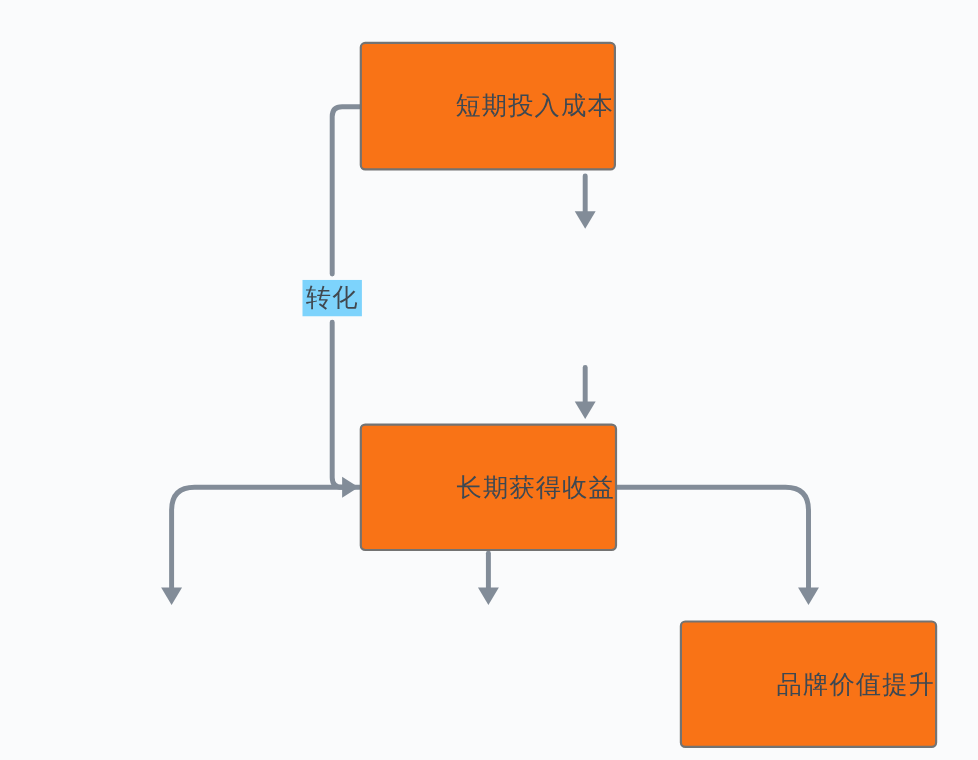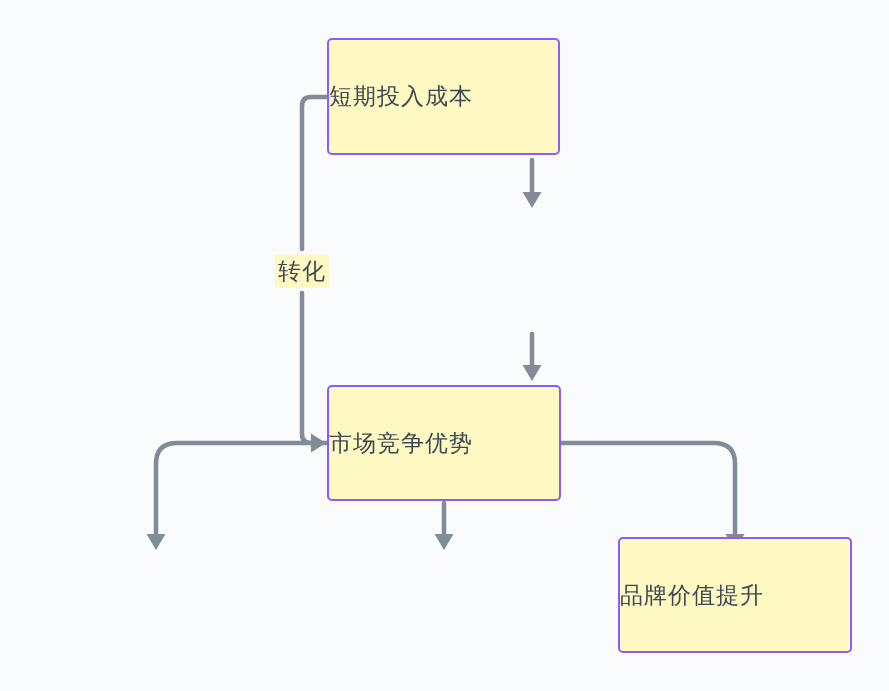--- a/index.html
+++ b/index.html
@@ -29,38 +29,38 @@
     stroke-linecap: round;
     stroke-linejoin: round;
   }
   .arrowhead {
     fill: #828c98;
     stroke: none;
   }
   .node {
     position: absolute;
     box-sizing: border-box;
-    background: #fef9c3;
-    border: 2px solid #8b5cf6;
+    background: #f97316;
+    border: 2px solid #737373;
     border-radius: 5px;
     display: flex;
     align-items: center;
-    justify-content: flex-start;
+    justify-content: flex-end;
     text-align: center;
     color: #3d4852;
     font-size: 23px;
     letter-spacing: 1px;
   }
   .edge-label {
     position: absolute;
     transform: translate(-50%, -50%);
     color: #41484f;
     font-size: 23px;
     letter-spacing: 1px;
-    background: #fef9c3;
+    background: #7dd3fc;
     padding: 1px 3px;
     white-space: nowrap;
   }
 </style>
 </head>
 <body>
 
 <div class="canvas">
 
   <svg class="edges-layer" viewBox="0 0 889 691" xmlns="http://www.w3.org/2000/svg">
@@ -96,24 +96,24 @@
       <polygon class="arrowhead" points="725.5,534 744.5,534 735,550"></polygon>
     </g>
   </svg>
 
   <div class="node" style="left:327px; top:38px; width:233px; height:117px;">
     <span>短期投入成本</span>
   </div>
 
 
   <div class="node" style="left:327px; top:385px; width:234px; height:116px;">
-    <span>市场竞争优势</span>
+    <span>长期获得收益</span>
   </div>
 
 
 
-  <div class="node" style="left:618px; top:537px; width:234px; height:116px;">
+  <div class="node" style="left:618px; top:564px; width:234px; height:116px;">
     <span>品牌价值提升</span>
   </div>
 
   <div class="edge-label" style="left:302px; top:271px;">转化</div>
 
 </div>
 
 </body></html>

